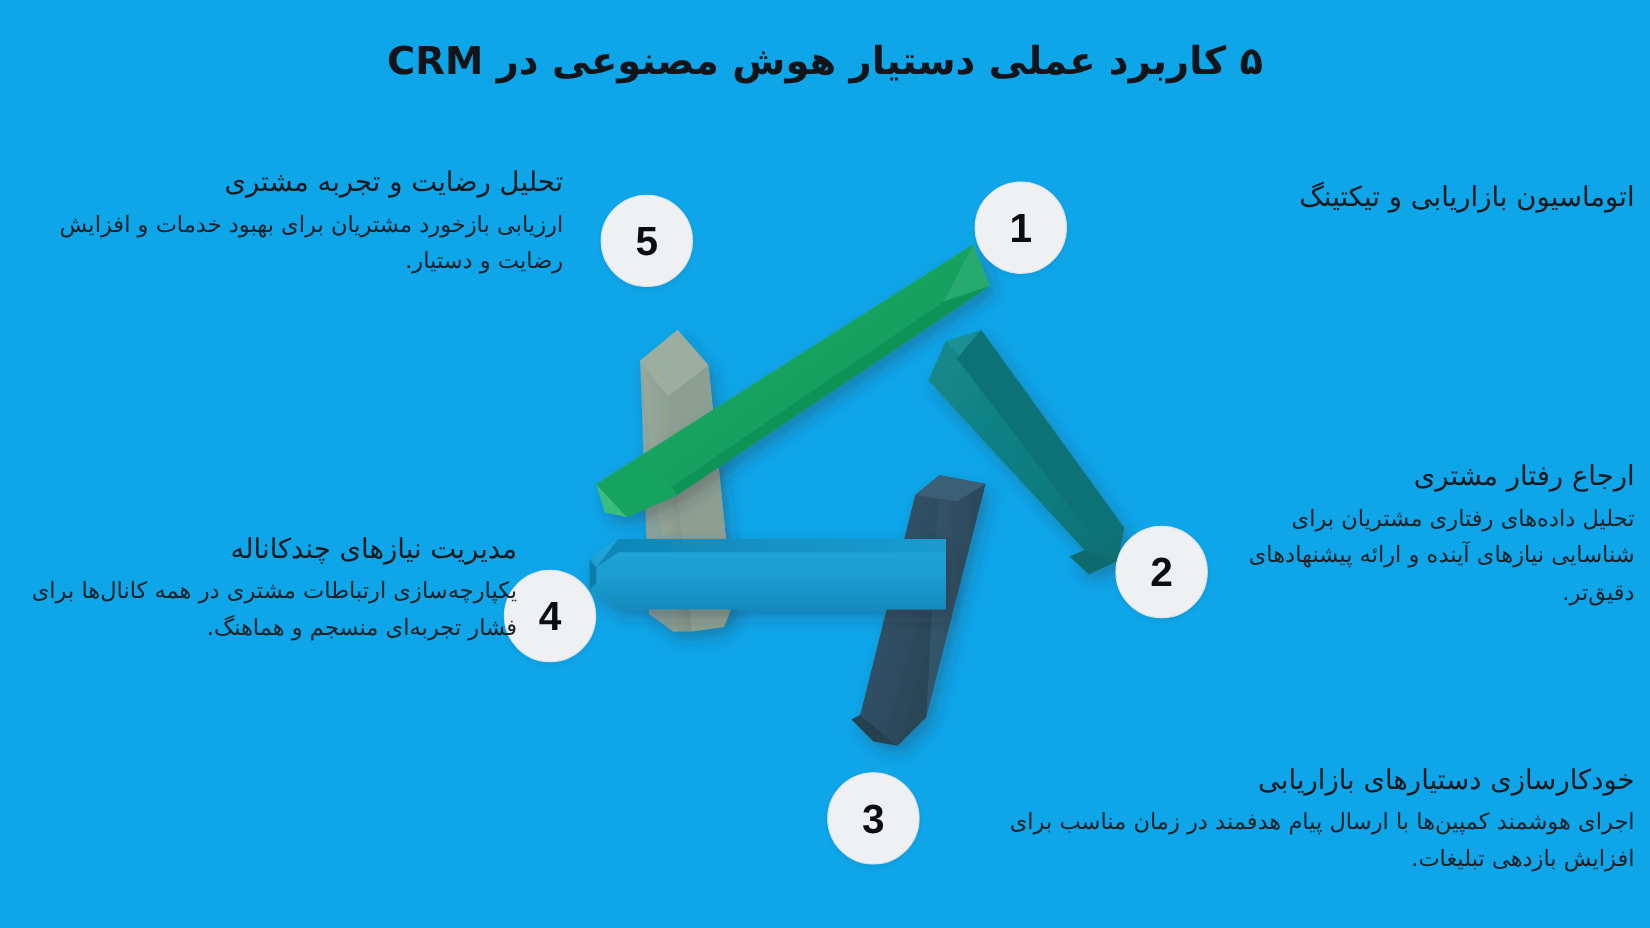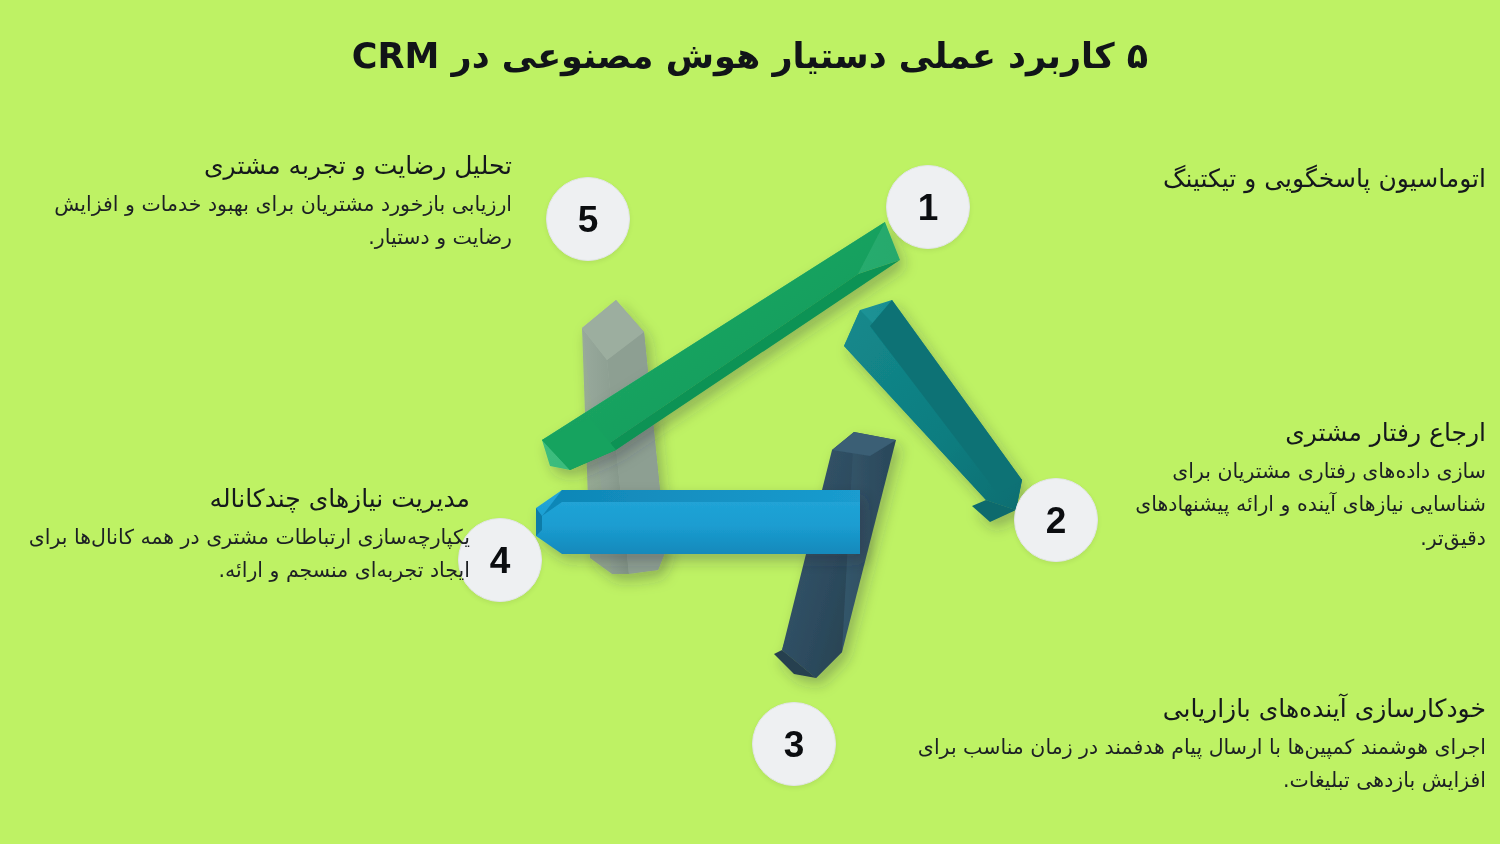--- a/index.html
+++ b/index.html
@@ -6,21 +6,21 @@
   * { box-sizing: border-box; margin: 0; padding: 0; }
   html, body {
     width: 1500px; height: 844px;
     background: #ffffff;
     font-family: "DejaVu Sans", "Liberation Sans", sans-serif;
     overflow: hidden;
   }
   #stage {
     position: relative;
     width: 1500px; height: 844px;
-    background: #bef264;
+    background: #0ea5e9;
   }
 
   
   .title {
     position: absolute;
     top: 36px; left: 0; width: 1500px;
     text-align: center;
     font-size: 35px;
     font-weight: 700;
     color: #111418;
@@ -185,36 +185,36 @@
     </svg>
   </div>
 
   <div class="badge" id="badge-1">1</div>
   <div class="badge" id="badge-2">2</div>
   <div class="badge" id="badge-3">3</div>
   <div class="badge" id="badge-4">4</div>
   <div class="badge" id="badge-5">5</div>
 
   <div class="block right" id="block-1">
-    <div class="heading">اتوماسیون پاسخگویی و تیکتینگ</div>
+    <div class="heading">اتوماسیون بازاریابی و تیکتینگ</div>
   </div>
 
   <div class="block right" id="block-2">
     <div class="heading">ارجاع رفتار مشتری</div>
-    <div class="body">سازی داده‌های رفتاری مشتریان برای شناسایی نیازهای آینده و ارائه پیشنهادهای دقیق‌تر.</div>
+    <div class="body">تحلیل داده‌های رفتاری مشتریان برای شناسایی نیازهای آینده و ارائه پیشنهادهای دقیق‌تر.</div>
   </div>
 
   <div class="block right" id="block-3">
-    <div class="heading">خودکارسازی آینده‌های بازاریابی</div>
+    <div class="heading">خودکارسازی دستیار‌های بازاریابی</div>
     <div class="body">اجرای هوشمند کمپین‌ها با ارسال پیام هدفمند در زمان مناسب برای افزایش بازدهی تبلیغات.</div>
   </div>
 
   <div class="block left" id="block-4">
     <div class="heading">مدیریت نیازهای چندکاناله</div>
-    <div class="body">یکپارچه‌سازی ارتباطات مشتری در همه کانال‌ها برای ایجاد تجربه‌ای منسجم و ارائه.</div>
+    <div class="body">یکپارچه‌سازی ارتباطات مشتری در همه کانال‌ها برای فشار تجربه‌ای منسجم و هماهنگ.</div>
   </div>
 
   <div class="block left" id="block-5">
     <div class="heading">تحلیل رضایت و تجربه مشتری</div>
     <div class="body">ارزیابی بازخورد مشتریان برای بهبود خدمات و افزایش رضایت و دستیار.</div>
   </div>
 
 </div>
 
 </body></html>

